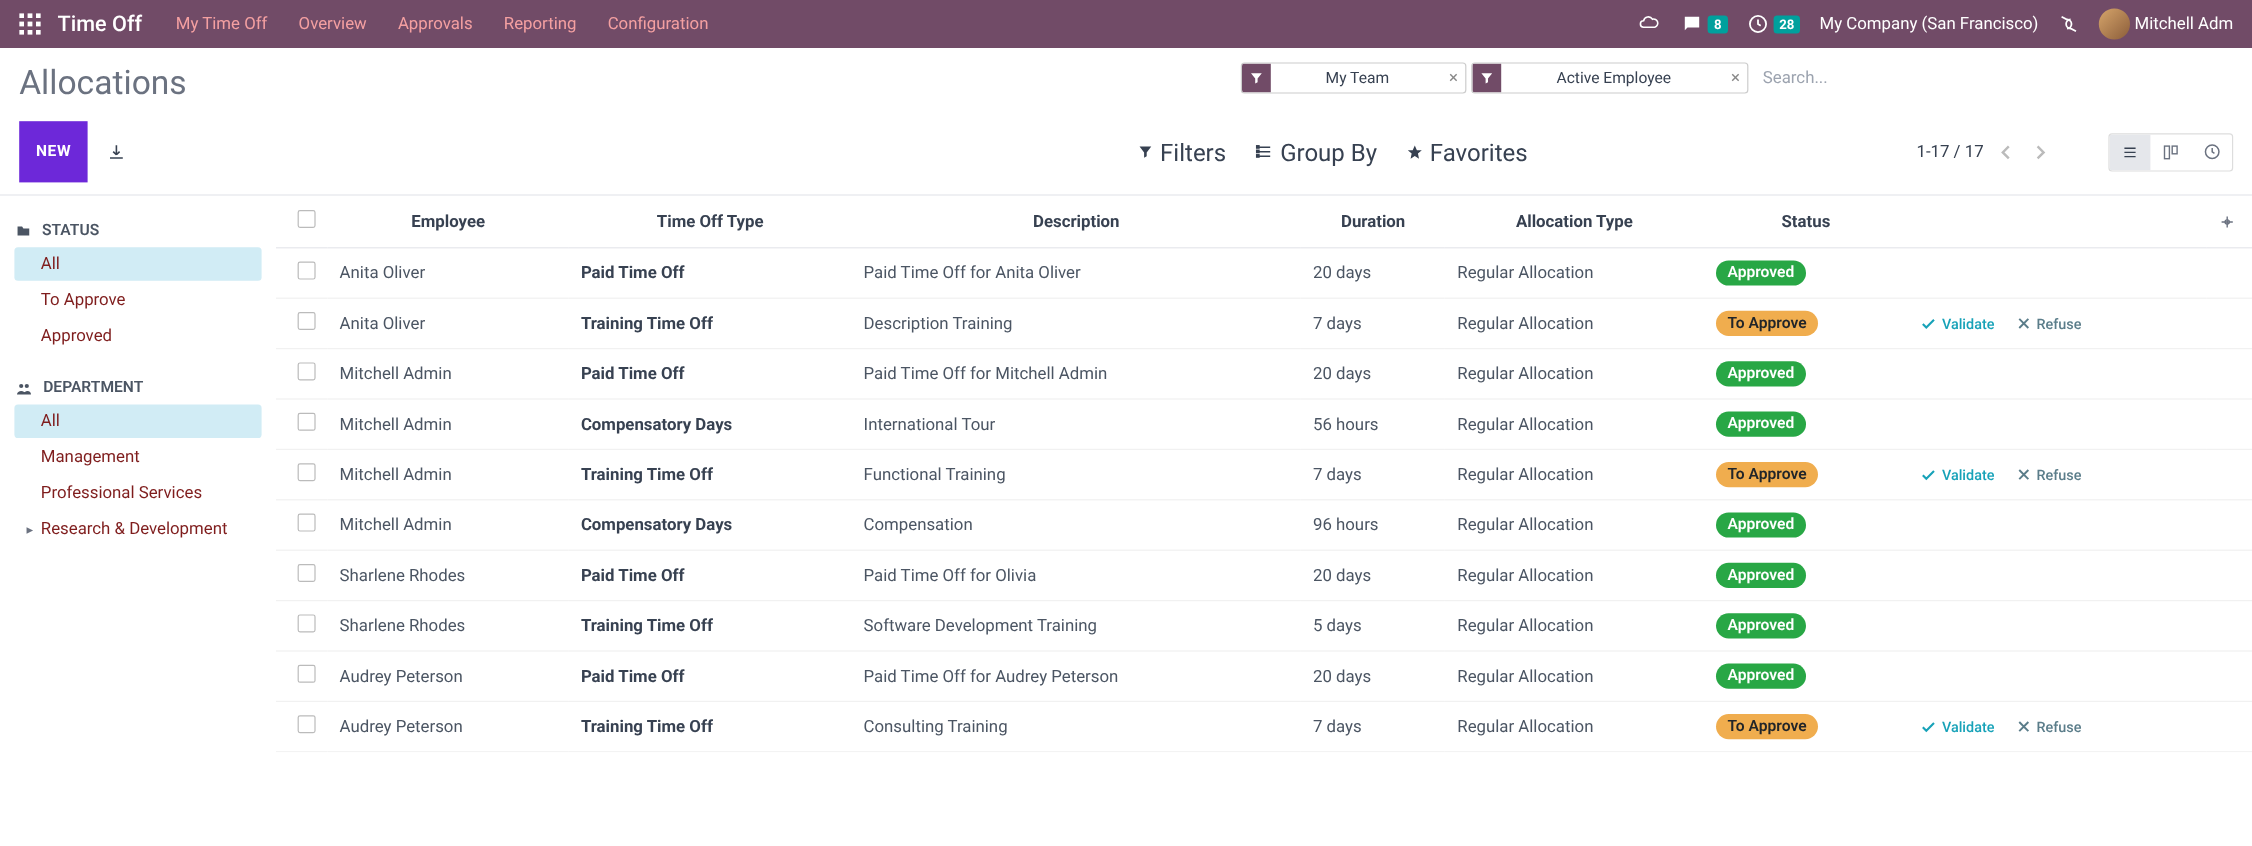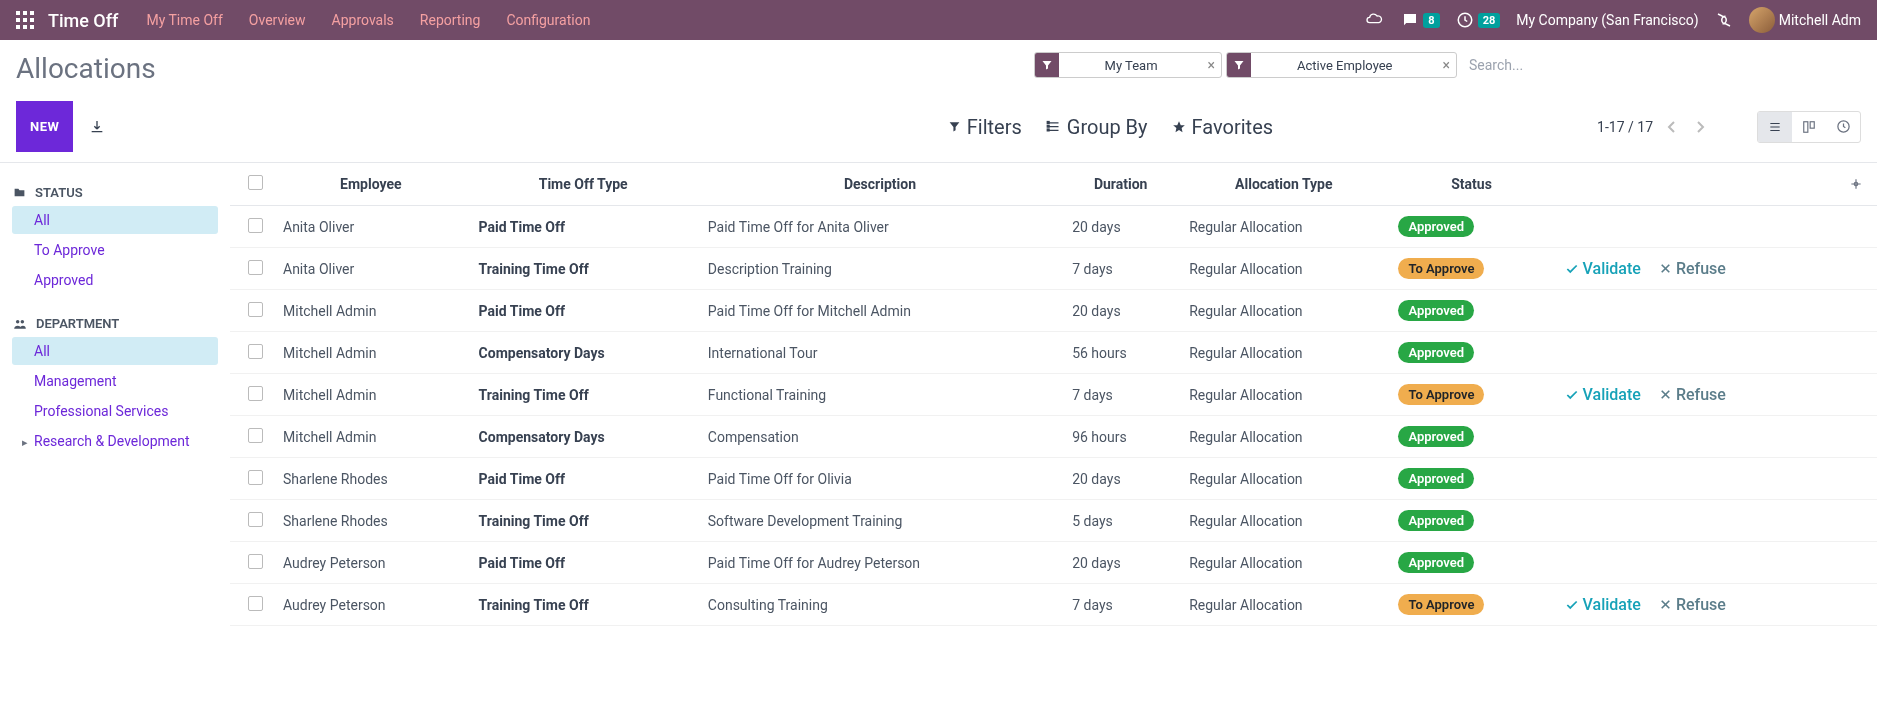--- a/index.html
+++ b/index.html
@@ -38,39 +38,39 @@
   .pager-arrow { color: #bbb; cursor: pointer; padding: 0 4px; }
   .view-switch { display: flex; margin-left: 24px; border: 1px solid #ddd; border-radius: 3px; overflow: hidden; }
   .view-btn { width: 34px; height: 30px; display: flex; align-items: center; justify-content: center; cursor: pointer; color: #6b7280; }
   .view-btn.active { background: #e5e7eb; color: #374151; }
 
   
   .main { display: flex; border-top: 1px solid #e5e7eb; }
   .sidebar { width: 230px; padding: 16px 12px; font-size: 14px; flex-shrink: 0; }
   .sidebar .section-header { display: flex; align-items: center; gap: 8px; font-weight: 600; color: #4b5563; text-transform: uppercase; font-size: 13px; margin-bottom: 6px; margin-top: 6px; }
   .sidebar .section-header.second { margin-top: 22px; }
-  .sidebar .filter-item { padding: 6px 10px 6px 22px; cursor: pointer; color: #6d28d9; border-radius: 3px; margin-bottom: 2px; }
+  .sidebar .filter-item { padding: 6px 10px 6px 22px; cursor: pointer; color: #7f1d1d; border-radius: 3px; margin-bottom: 2px; }
   .sidebar .filter-item.active { background: #d1ecf5; }
   .sidebar .filter-item.caret::before { content: "▸"; margin-right: 4px; color: #6b7280; font-size: 11px; margin-left: -12px; display: inline-block; width: 8px; }
 
   
   .table-wrap { flex: 1; overflow: auto; }
   table { width: 100%; border-collapse: collapse; }
   thead th { text-align: center; font-weight: 700; color: #374151; padding: 12px 10px; border-bottom: 1px solid #e5e7eb; font-size: 14px; white-space: nowrap; }
   thead th:first-child { width: 40px; padding-left: 18px; }
   thead th:last-child { width: 34px; text-align:right; padding-right: 14px; }
   tbody td { padding: 10px 10px; border-bottom: 1px solid #f1f1f1; color: #4b5563; font-size: 14px; vertical-align: middle; }
   tbody td:first-child { padding-left: 18px; }
   .checkbox { width: 15px; height: 15px; border: 1px solid #bbb; border-radius: 2px; display: inline-block; cursor: pointer; background: #fff; }
   .bold-cell { font-weight: 700; color: #374151; }
   .status-badge { display: inline-block; padding: 3px 10px; border-radius: 12px; color: #fff; font-weight: 600; font-size: 13px; }
   .status-approved { background: #28a745; }
   .status-toapprove { background: #f0ad4e; color: #212529; }
   .row-actions { display: flex; gap: 18px; }
-  .action-link { display: flex; align-items: center; gap: 4px; color: #1f6f8b; cursor: pointer; font-weight: 500; font-size: 16px; }
+  .action-link { display: flex; align-items: center; gap: 4px; color: #1f6f8b; cursor: pointer; font-weight: 500; font-size: 12px; }
   .action-link.validate { color: #17a2b8; }
   .action-link.refuse { color: #5b7d8a; }
   .opt-icon { color: #6b7280; cursor: pointer; }
 
   svg { display: block; }
 </style>
 </head>
 <body>
 
 <div class="topbar">

